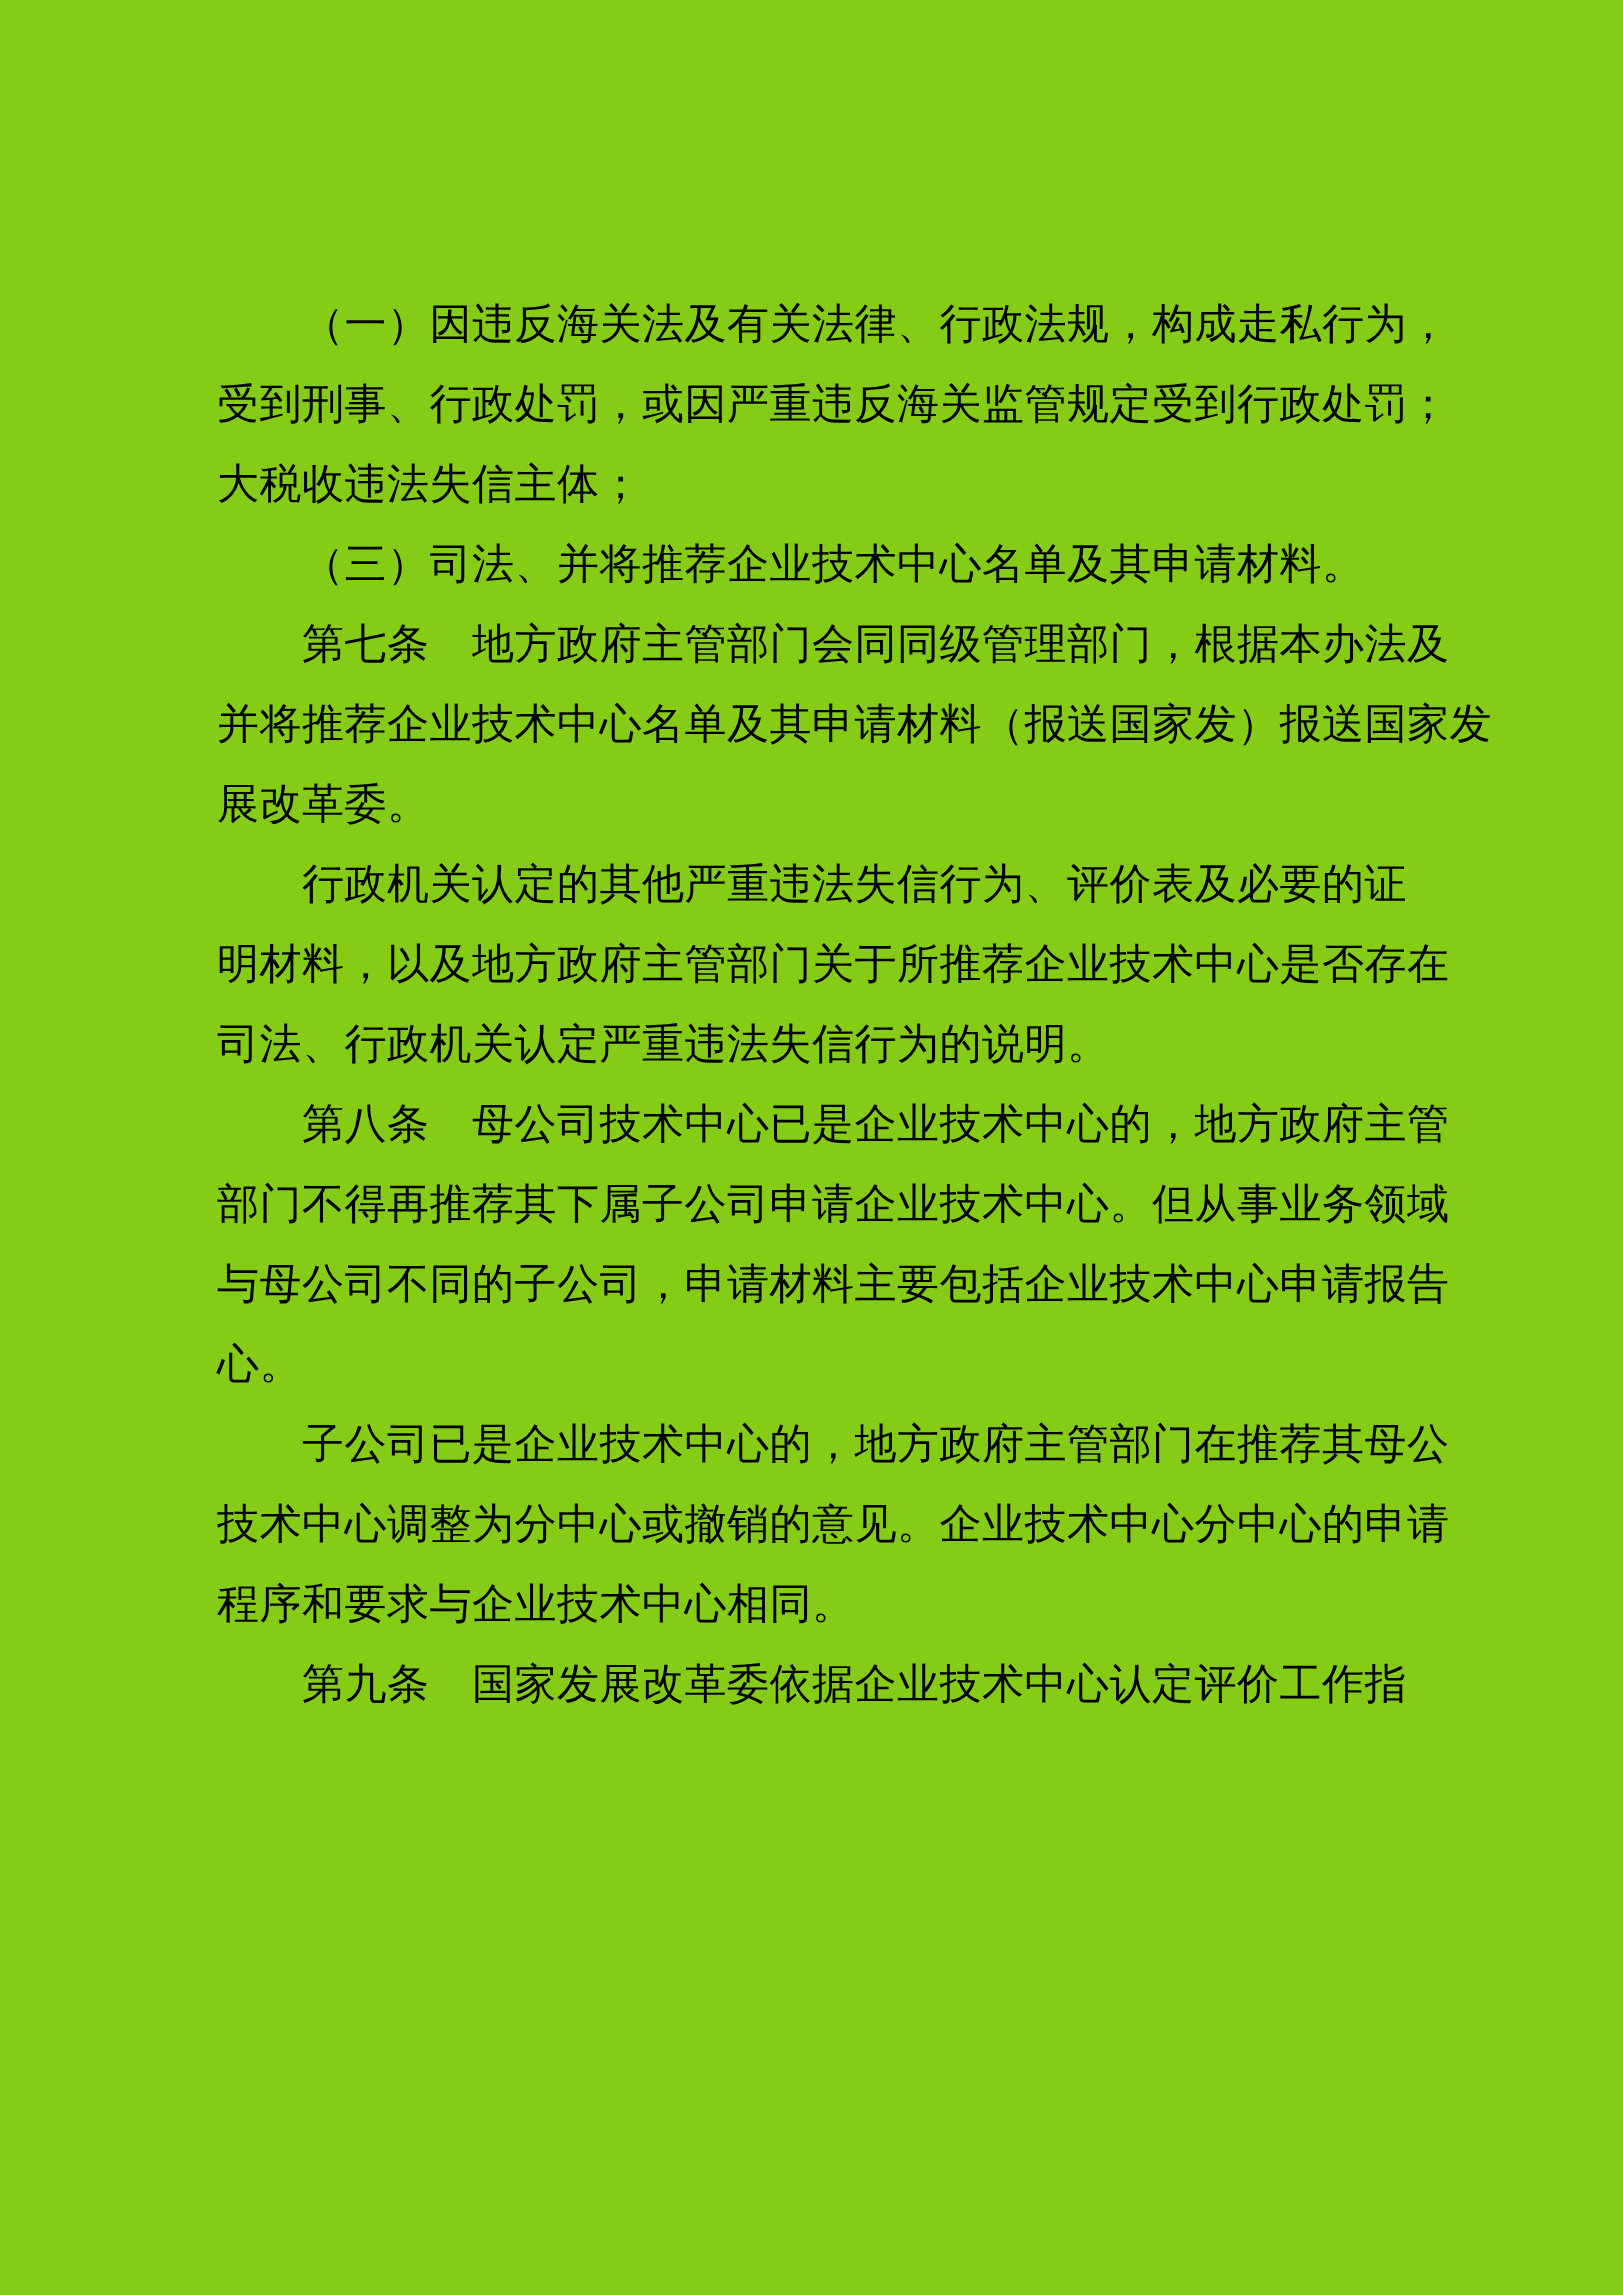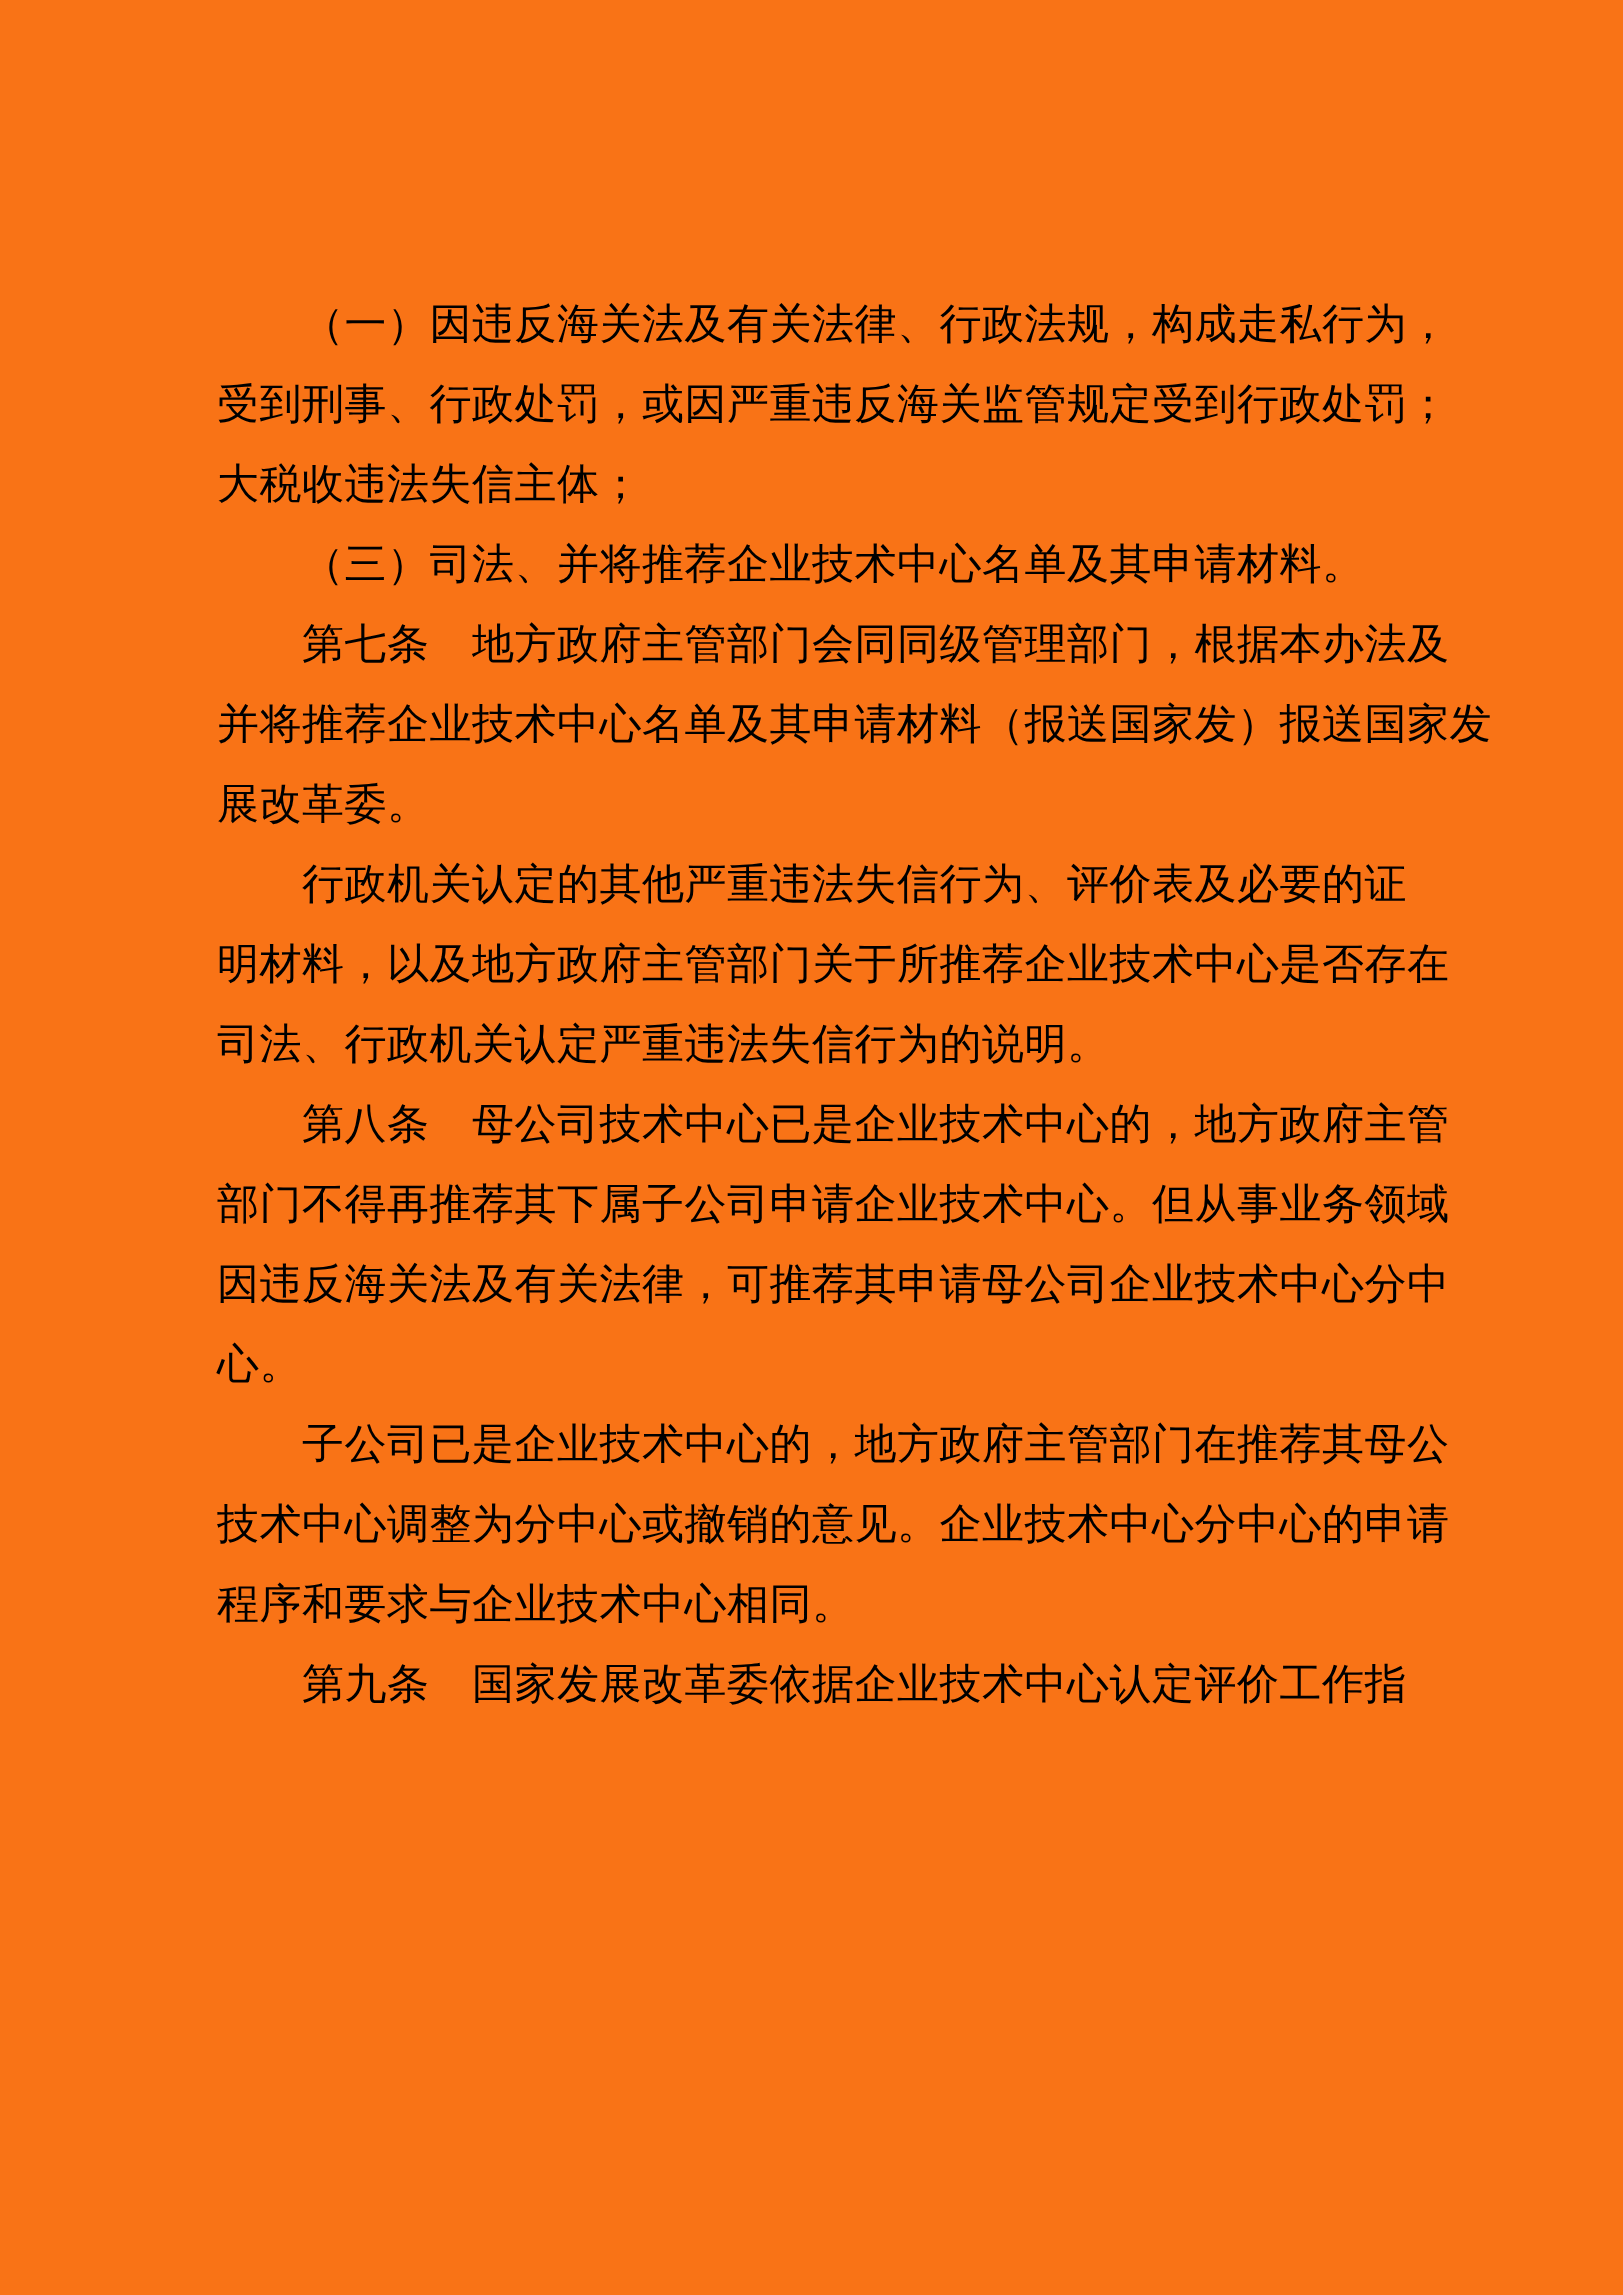--- a/index.html
+++ b/index.html
@@ -4,21 +4,21 @@
 <style>
   html, body {
     margin: 0;
     padding: 0;
     background: #888888;
   }
   .page {
     position: relative;
     width: 1623px;
     height: 2295px;
-    background: #f97316;
+    background: #84cc16;
     overflow: hidden;
     font-family: "Liberation Serif", "DejaVu Serif", serif;
     color: #000000;
   }
   .doc-body {
     position: absolute;
     left: 217px;
     top: 284px;
     width: 1222px;
   }
@@ -48,21 +48,21 @@
       <div class="line">大税收违法失信主体；</div>
       <div class="line indent">（三）司法、并将推荐企业技术中心名单及其申请材料。</div>
       <div class="line indent"><span class="article-num">第七条</span>　地方政府主管部门会同同级管理部门，根据本办法及</div>
       <div class="line">并将推荐企业技术中心名单及其申请材料（报送国家发）报送国家发</div>
       <div class="line">展改革委。</div>
       <div class="line indent">行政机关认定的其他严重违法失信行为、评价表及必要的证</div>
       <div class="line">明材料，以及地方政府主管部门关于所推荐企业技术中心是否存在</div>
       <div class="line">司法、行政机关认定严重违法失信行为的说明。</div>
       <div class="line indent"><span class="article-num">第八条</span>　母公司技术中心已是企业技术中心的，地方政府主管</div>
       <div class="line">部门不得再推荐其下属子公司申请企业技术中心。但从事业务领域</div>
-      <div class="line">因违反海关法及有关法律，可推荐其申请母公司企业技术中心分中</div>
+      <div class="line">与母公司不同的子公司，申请材料主要包括企业技术中心申请报告</div>
       <div class="line">心。</div>
       <div class="line indent">子公司已是企业技术中心的，地方政府主管部门在推荐其母公</div>
       <div class="line">技术中心调整为分中心或撤销的意见。企业技术中心分中心的申请</div>
       <div class="line">程序和要求与企业技术中心相同。</div>
       <div class="line indent"><span class="article-num">第九条</span>　国家发展改革委依据企业技术中心认定评价工作指</div>
     </div>
 </div>
 
 
 </body></html>

